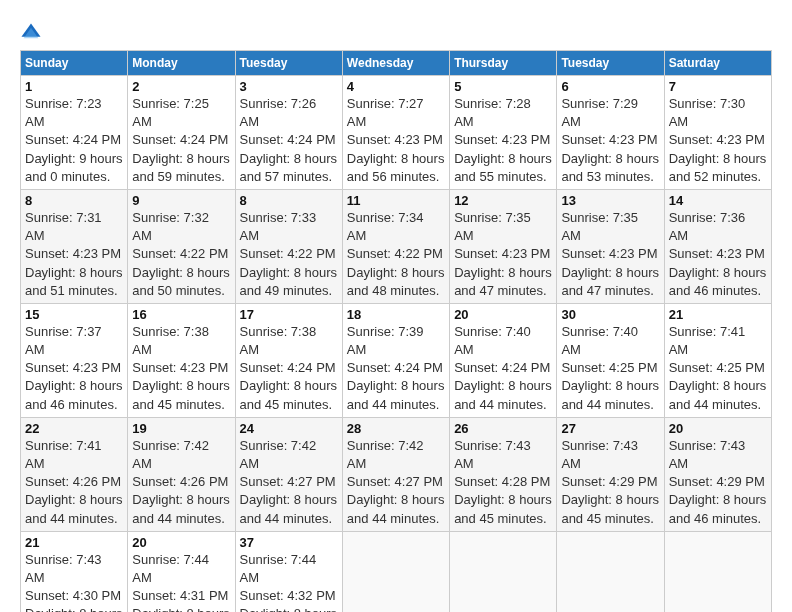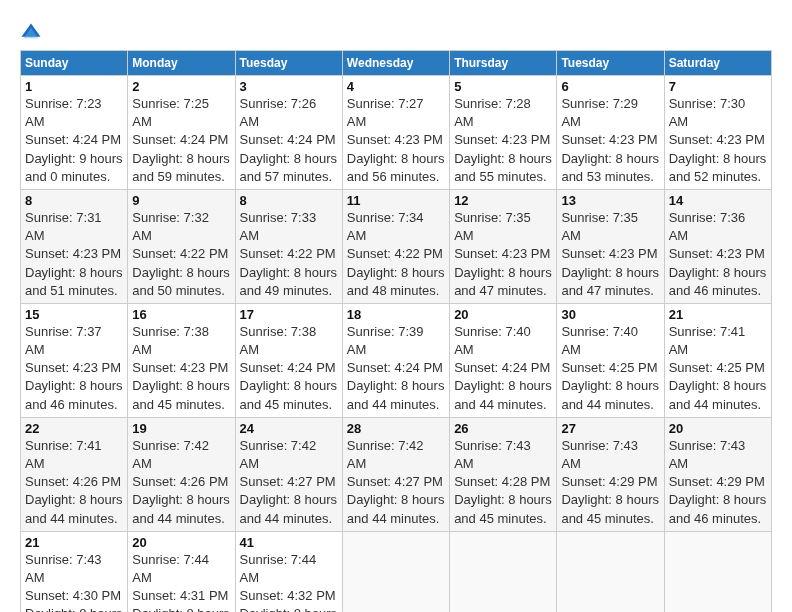--- a/index.html
+++ b/index.html
@@ -259,21 +259,21 @@
         <tr>
           <td>
         <span class="day-number">21</span>
         <span class="day-info">Sunrise: 7:43 AM<br>Sunset: 4:30 PM<br>Daylight: 8 hours and 46 minutes.</span>
       </td>
           <td>
         <span class="day-number">20</span>
         <span class="day-info">Sunrise: 7:44 AM<br>Sunset: 4:31 PM<br>Daylight: 8 hours and 47 minutes.</span>
       </td>
           <td>
-        <span class="day-number">41</span>
+        <span class="day-number">37</span>
         <span class="day-info">Sunrise: 7:44 AM<br>Sunset: 4:32 PM<br>Daylight: 8 hours and 48 minutes.</span>
       </td>
           <td class="empty"></td>
           <td class="empty"></td>
           <td class="empty"></td>
           <td class="empty"></td>
         </tr>
       </tbody>
   </table>
 </div>

